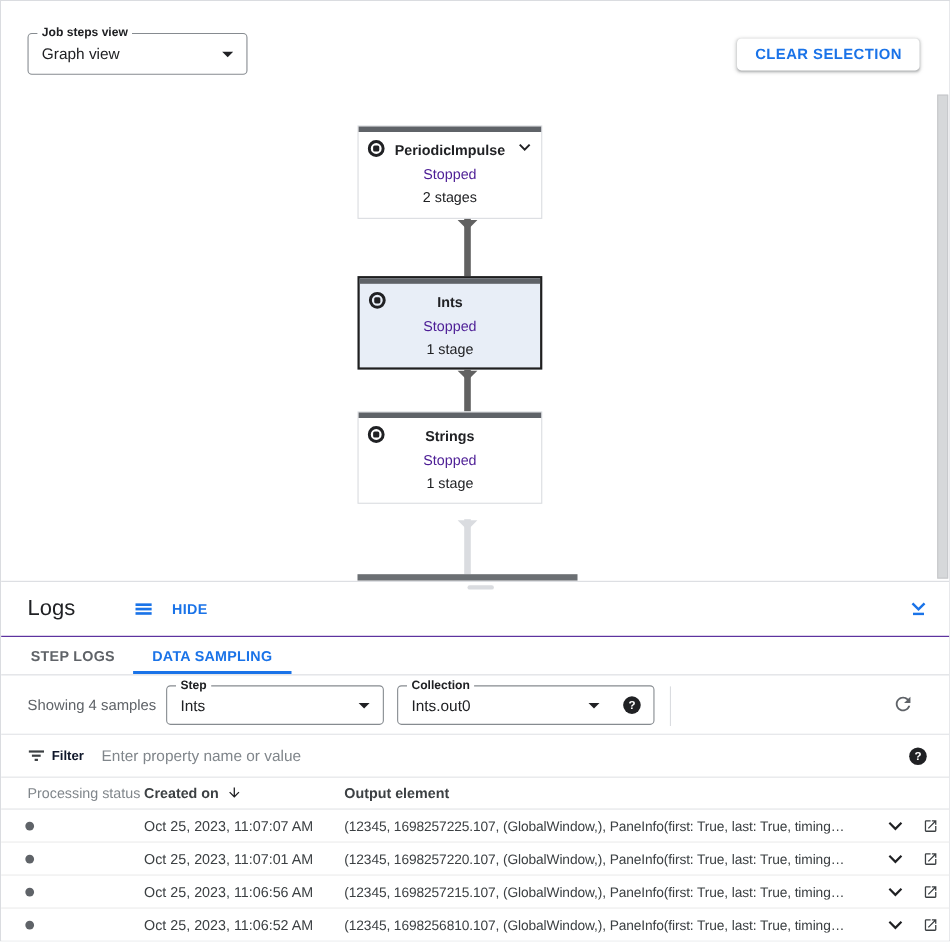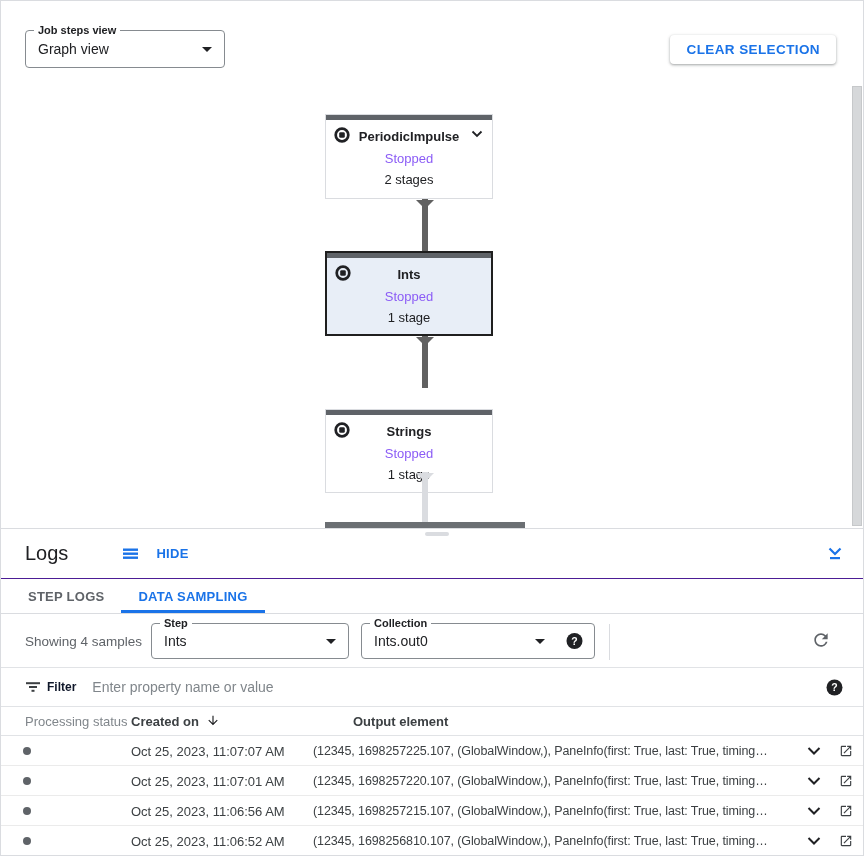--- a/index.html
+++ b/index.html
@@ -24,21 +24,21 @@
                background:#fff; border:none; border-radius:4px; color:#1a73e8;
                font-family:inherit; font-size:13.5px; font-weight:700; letter-spacing:.4px;
                box-shadow:0 1px 2px 0 rgba(60,64,67,.3), 0 1px 3px 1px rgba(60,64,67,.15);
                cursor:pointer; }
 
   .node { position:absolute; left:324px; width:168px; background:#fff;
           border:1px solid #dadce0; cursor:pointer; }
   .node.selected { border:2px solid #1f1f1f; background:#e8eef7; }
   .node-bar { height:5px; background:#5f6368; }
   .node-title { margin-top:9px; text-align:center; font-size:13px; font-weight:700; color:#202124; }
-  .node-status { margin-top:7px; text-align:center; font-size:13px; color:#8b5cf6; }
+  .node-status { margin-top:7px; text-align:center; font-size:13px; color:#4c1d95; }
   .node-stages { margin-top:6px; text-align:center; font-size:13px; color:#202124; }
   .node-icon { position:absolute; left:8px; top:12px; width:16px; height:16px; }
   .node-chevron { position:absolute; right:8px; top:12px; width:14px; height:14px; }
 
   .conn-line { position:absolute; left:421px; width:6px; background:#616161; }
   .conn-arrow { position:absolute; left:415px; width:0; height:0;
                 border-left:9px solid transparent; border-right:9px solid transparent;
                 border-top:9px solid #616161; }
   .conn-line.light { background:#dadce0; }
   .conn-arrow.light { border-top-color:#dadce0; }
@@ -84,21 +84,21 @@
   .filter-label { margin-left:7px; font-size:12px; font-weight:700; color:#0f172a; }
   .filter-input { margin-left:16px; flex:1; border:none; outline:none; font-family:inherit;
                   font-size:14px; color:#202124; margin-right:50px; }
   .filter-input::placeholder { color:#80868b; }
   .filter-help { position:absolute; right:20px; top:11px; width:17px; height:17px; cursor:pointer; }
 
   .thead { position:relative; height:29px; border-bottom:1px solid #e1e3e6; font-size:13px; }
   .th { position:absolute; top:50%; transform:translateY(-50%); white-space:nowrap; }
   .th-status { left:24px; color:#80868b; }
   .th-created { left:130px; color:#3c4043; font-weight:700; display:flex; gap:7px; }
-  .th-output { left:312px; color:#3c4043; font-weight:700;margin-left:40px; }
+  .th-output { left:312px; color:#3c4043; font-weight:700; }
 
   .trow { position:relative; height:30px; border-bottom:1px solid #ebebeb; }
   .trow:last-child { border-bottom:none; }
   .row-dot { position:absolute; left:22px; top:11px; width:8px; height:8px;
              border-radius:50%; background:#5f6368; }
   .td-created { position:absolute; left:130px; top:50%; transform:translateY(-50%);
                 font-size:13px; color:#3c4043; white-space:nowrap; }
   .td-output { position:absolute; left:312px; right:64px; top:50%; transform:translateY(-50%);
                font-size:12.5px; letter-spacing:-.1px; color:#3c4043; white-space:nowrap; overflow:hidden; }
   .row-expand { position:absolute; left:804px; top:6px; width:18px; height:18px;
@@ -151,21 +151,21 @@
           </svg>
       </span>
       <div class="node-title">Ints</div>
       <div class="node-status">Stopped</div>
       <div class="node-stages">1 stage</div>
     </div>
 
     <div class="conn-line" style="top:335px;height:52px;"></div>
     <div class="conn-arrow" style="top:336px;"></div>
 
-    <div class="node" style="top:408px;height:84px;">
+    <div class="node" style="top:373px;height:84px;">
       <div class="node-bar"></div>
       <span class="node-icon">
         <svg width="16" height="16" viewBox="0 0 16 16">
             <circle cx="8" cy="8" r="6.3" fill="none" stroke="#202124" stroke-width="2.7"></circle>
             <rect x="5.2" y="5.2" width="5.6" height="5.6" rx="1.4" fill="#202124"></rect>
           </svg>
       </span>
       <div class="node-title">Strings</div>
       <div class="node-status">Stopped</div>
       <div class="node-stages">1 stage</div>

